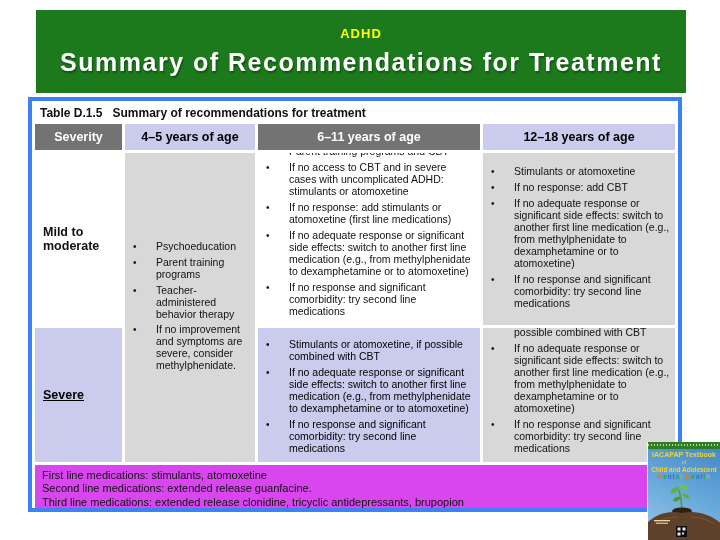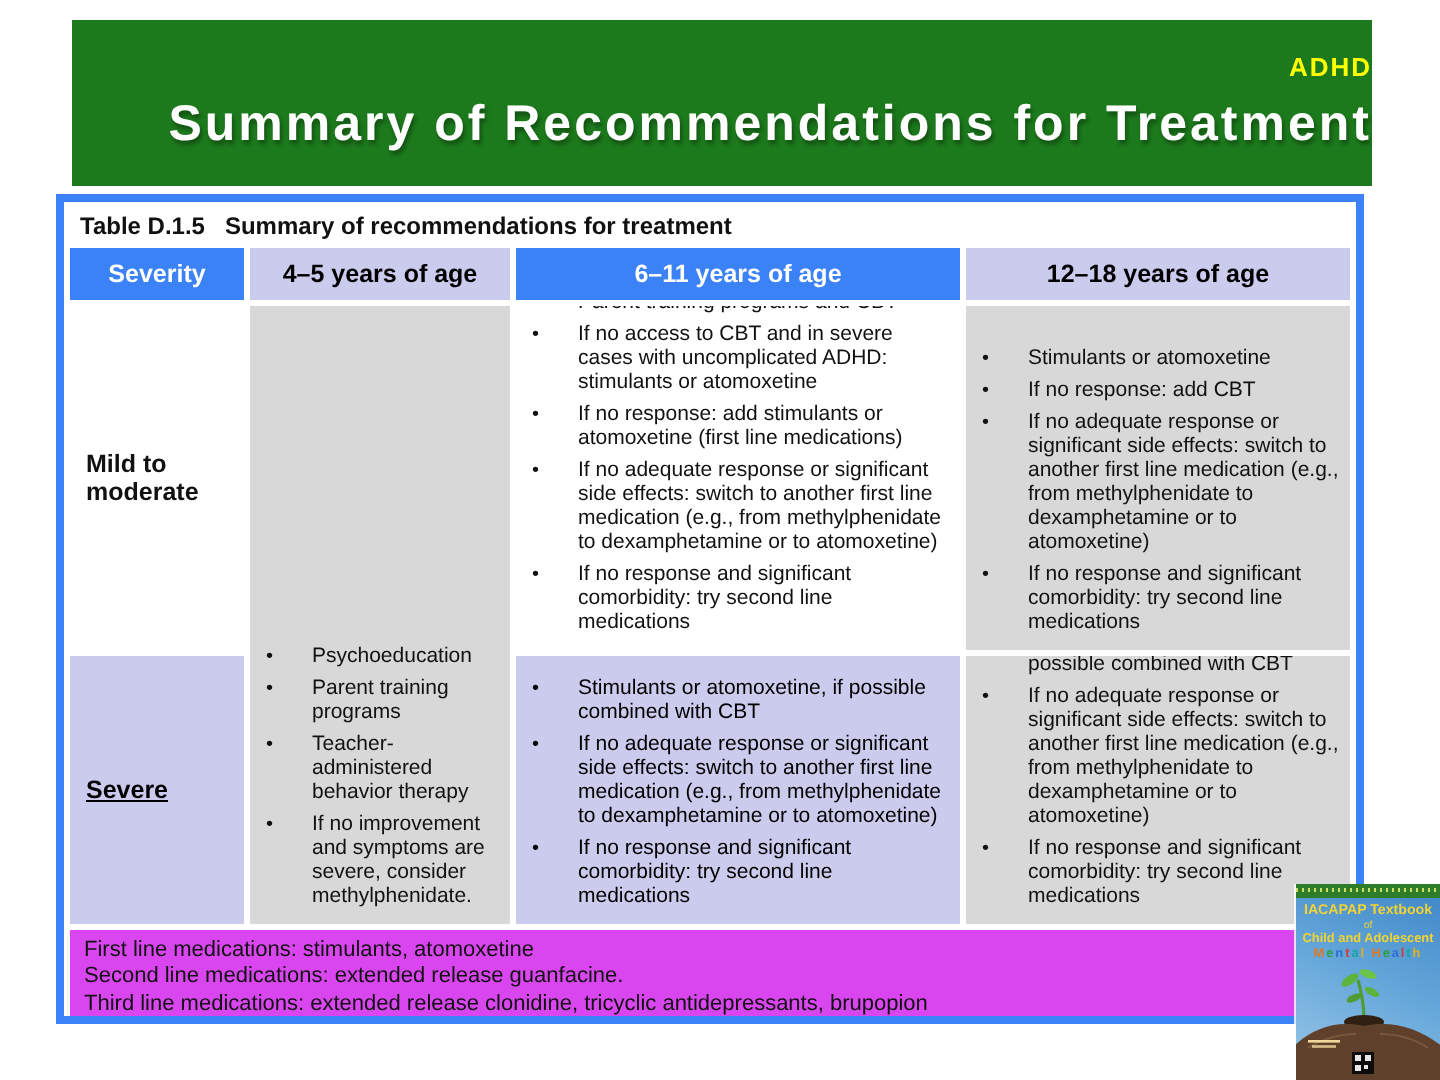--- a/index.html
+++ b/index.html
@@ -5,21 +5,21 @@
   html,body { margin:0; padding:0; background:#ffffff; }
   body {
     width:720px; height:540px; position:relative; overflow:hidden;
     font-family:"Liberation Sans", sans-serif; color:#111;
   }
 
   
   .green-box {
     position:absolute; left:36px; top:10px; width:650px; height:83px;
     background:#1c7a1c; display:flex; flex-direction:column;
-    align-items:flex-end; justify-content:center;
+    align-items:center; justify-content:center;
   }
   .kicker {
     color:#ffff00; font-weight:bold; font-size:13px; letter-spacing:1px;
     margin-bottom:7px;
   }
   .title {
     margin:0; color:#ffffff; font-weight:bold; font-size:25px;
     letter-spacing:1.5px; text-shadow:1px 2px 2px rgba(0,0,0,0.35);
     white-space:nowrap;
   }
@@ -36,39 +36,39 @@
   .grid {
     display:grid; margin:0 3px;
     grid-template-columns:87px 130px 222px 1fr;
     grid-template-rows:26px 172px 134px;
     gap:3px;
   }
   .th {
     font-weight:bold; font-size:12.5px;
     display:flex; align-items:center; justify-content:center;
   }
-  .blue { background:#3b82f6; color:#ffffff; }
+  .blue { background:#737373; color:#ffffff; }
   .lav  { background:#cbcbee; color:#000; }
   .gray { background:#d8d8d8; }
   .white{ background:#ffffff; }
 
   .a-th1{grid-area:1/1;} .a-th2{grid-area:1/2;} .a-th3{grid-area:1/3;} .a-th4{grid-area:1/4;}
   .a-l1{grid-area:2/1;}  .a-c45{grid-area:2/2/4/3;} .a-c611m{grid-area:2/3;} .a-c1218m{grid-area:2/4;}
   .a-l2{grid-area:3/1;text-decoration:underline;}  .a-c611s{grid-area:3/3;}   .a-c1218s{grid-area:3/4;}
 
   .rowlbl {
     font-weight:bold; font-size:12.5px; padding-left:8px;
     display:flex; align-items:center; line-height:1.15;
   }
   .cell {
     font-size:10.5px; line-height:1.14; padding:4px 5px 4px 8px;
     display:flex; flex-direction:column; justify-content:flex-end;
     overflow:hidden;
   }
-  .v-center { }
+  .v-center { justify-content:center; }
   .bullet-item {
     display:grid; grid-template-columns:9px 1fr; column-gap:14px;
     margin:1px 0 3px 0;
   }
   .bullet-item::before { content:"•"; font-size:10px; line-height:1.2; }
 
   .footnote {
     margin:3px 3px 3px; background:#d946ef; padding:4px 7px;
     font-size:11px; line-height:1.22; height:46px; box-sizing:border-box;
   }

